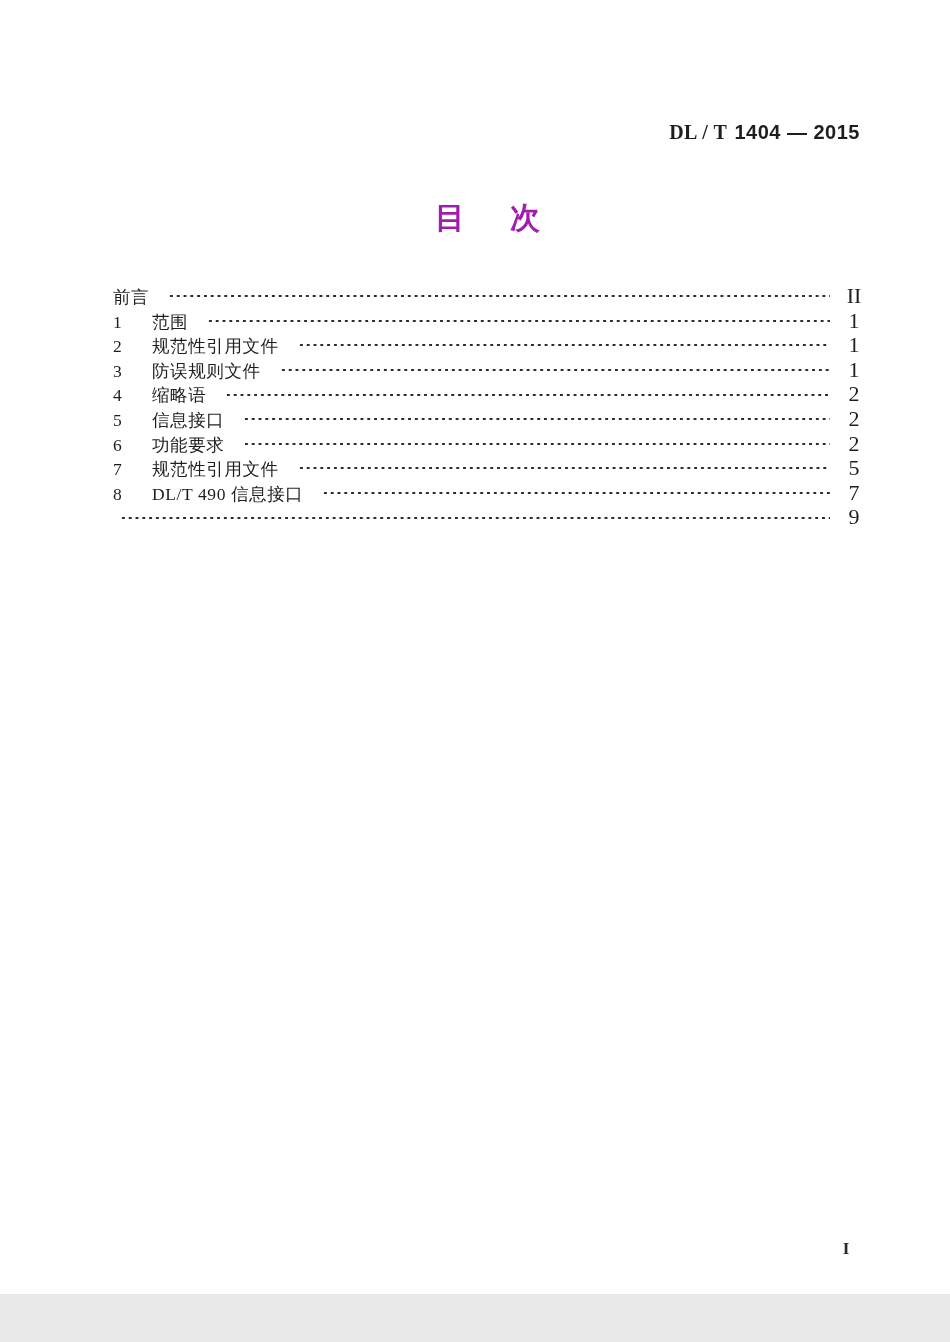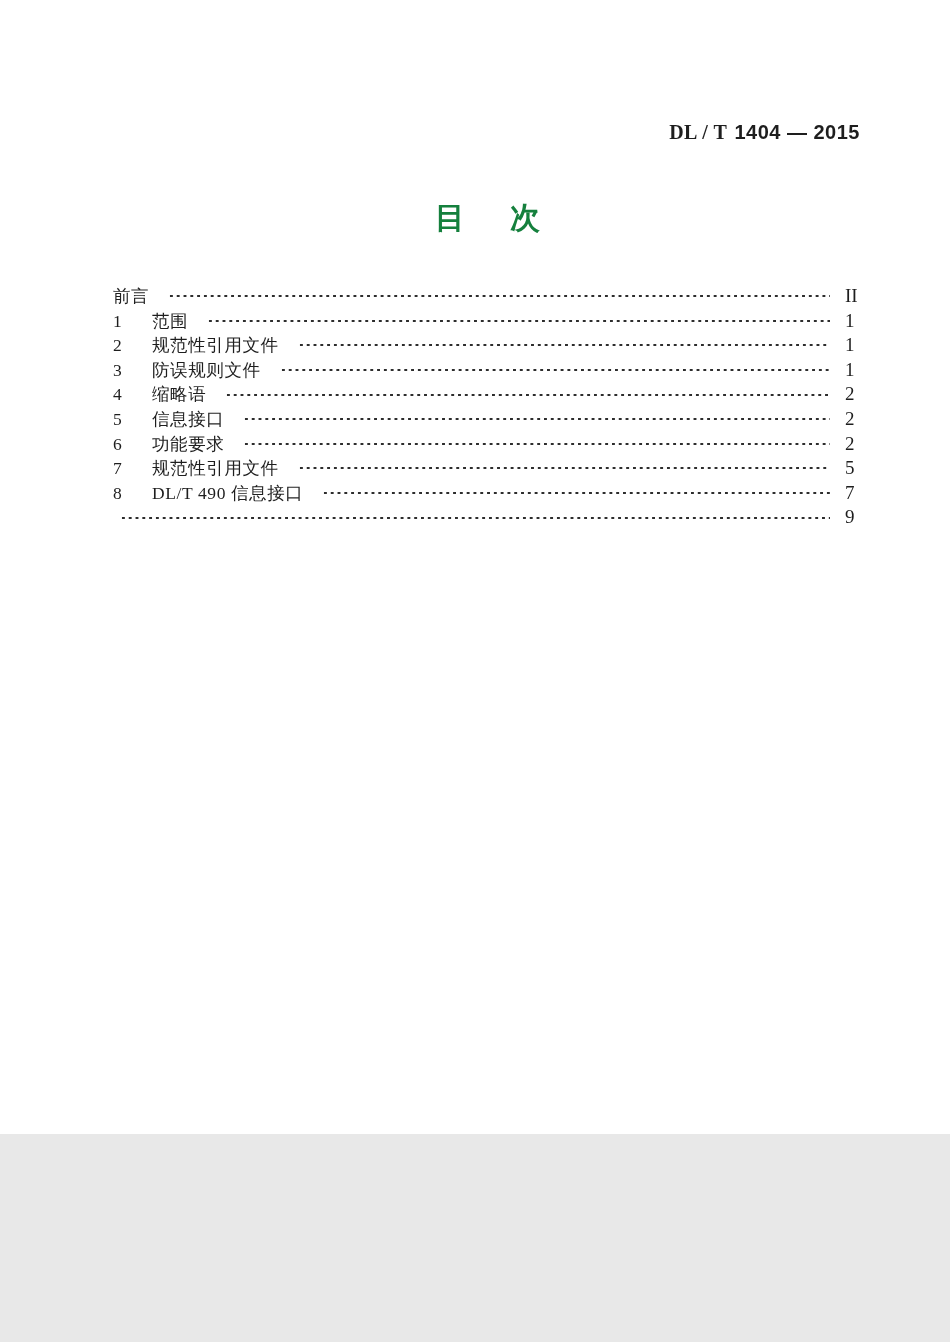--- a/index.html
+++ b/index.html
@@ -3,21 +3,21 @@
 <meta charset="utf-8">
 <style>
   html, body {
     margin: 0;
     padding: 0;
     background: #e8e8e8;
   }
   .page {
     position: relative;
     width: 950px;
-    height: 1134px;
+    height: 1294px;
     margin: 0 auto;
     background: #ffffff;
     font-family: "Liberation Serif", serif;
     color: #1e1e1e;
     overflow: hidden;
   }
   
   .header {
     position: absolute;
     top: 121px;
@@ -45,21 +45,21 @@
     left: 113px;
     width: 749px;
     margin: 0;
     text-align: center;
     font-family: "Liberation Sans", sans-serif;
     font-size: 30px;
     font-weight: 700;
     letter-spacing: 1.5em;
     padding-left: 1.5em;
     box-sizing: border-box;
-    color: #15803d;
+    color: #a21caf;
   }
   
   .toc {
     position: absolute;
     top: 284px;
     left: 113px;
     width: 750px;
   }
   .toc-row {
     display: flex;
@@ -84,22 +84,22 @@
     height: 18px;
     margin: 0 3px 0 7px;
     background-image: radial-gradient(circle, #2d2d2d 1.15px, rgba(0,0,0,0) 1.35px);
     background-size: 6.8px 18px;
     background-position: left 58%;
     background-repeat: repeat-x;
   }
   .toc-page {
     flex: none;
     min-width: 18px;
-    text-align: left;
-    font-size: 19px;
+    text-align: center;
+    font-size: 22px;
   }
   
   .footer-page-number {
     position: absolute;
     left: 838px;
     top: 1239px;
     width: 16px;
     text-align: center;
     font-size: 17px;
     font-weight: 600;

